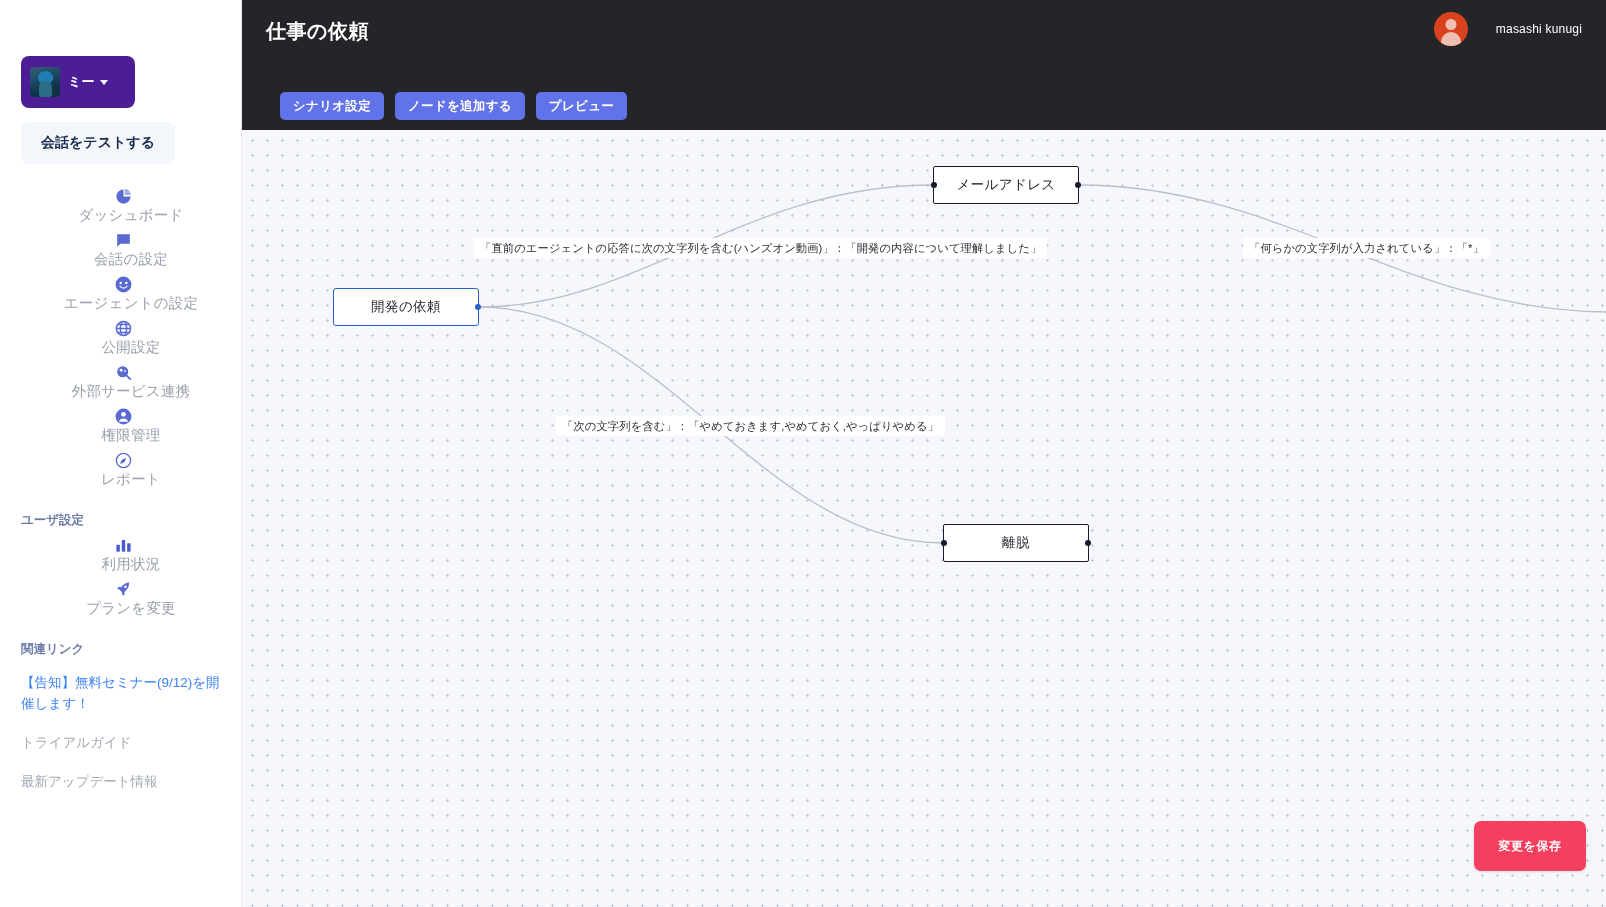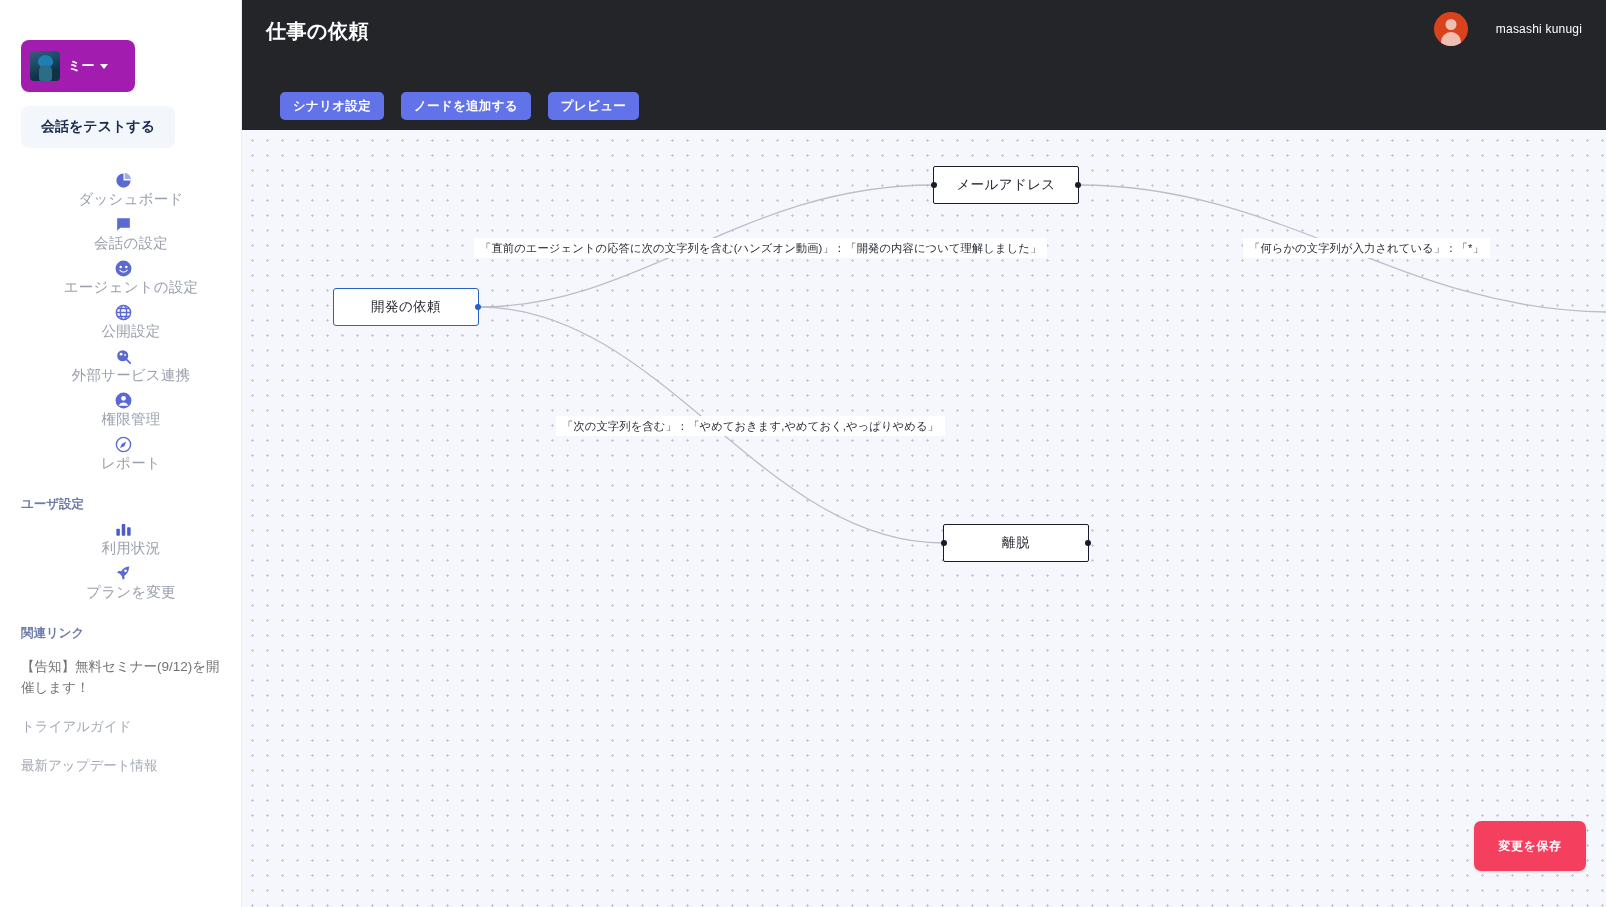--- a/index.html
+++ b/index.html
@@ -14,23 +14,23 @@
   
   .sidebar {
     width: 242px; height: 907px;
     background: #ffffff;
     border-right: 1px solid #e9ecf2;
     flex: 0 0 242px;
     position: relative;
     overflow: hidden;
   }
   .agent-card {
-    margin: 40px 0 0 21px;
+    margin: 56px 0 0 21px;
     width: 114px; height: 52px;
-    background: #a21caf;
+    background: #4c1d95;
     border-radius: 8px;
     display: flex; align-items: center;
     padding: 0 9px;
     cursor: pointer;
   }
   .agent-avatar {
     width: 30px; height: 30px;
     border-radius: 4px;
     background: linear-gradient(160deg,#3a5a7a 0%,#1d4d66 35%,#0e3348 70%,#123040 100%);
     position: relative; overflow: hidden; flex: 0 0 30px;
@@ -80,21 +80,21 @@
   }
   .nav-section {
     font-size: 12.5px; font-weight: 700; color: #6e7ca8;
     padding: 18px 0 6px 21px;
   }
   .link-item {
     padding: 9px 21px 9px 21px;
     font-size: 13.5px; color: #a3a9b5; line-height: 1.55;
     cursor:pointer;
   }
-  .link-item.alert { color: #737373; }
+  .link-item.alert { color: #3b82f6; }
 
   
   .main { flex:1; position:relative; height:907px; overflow:hidden; background:#f5f7fc; }
   .topbar {
     height: 130px; background: #232529; position:relative;
   }
   .page-title {
     position:absolute; left:24px; top:18px;
     font-size: 20px; font-weight: 700; color:#ffffff; letter-spacing:.5px;
   }
@@ -109,21 +109,21 @@
   .user-avatar::before{
     content:""; position:absolute; left:50%; top:7px; transform:translateX(-50%);
     width:11px;height:11px;border-radius:50%;background:#f0bfb1;
   }
   .user-avatar::after{
     content:""; position:absolute; left:50%; top:20px; transform:translateX(-50%);
     width:20px;height:16px;border-radius:10px 10px 0 0;background:#f0bfb1;
   }
   .user-name { color:#fff; font-size:12px; margin-left:28px; letter-spacing:.2px; }
 
-  .toolbar { position:absolute; left:38px; top:92px; display:flex; gap:17px; }
+  .toolbar { position:absolute; left:38px; top:92px; display:flex; gap:11px; }
   .tb-btn {
     height: 28px; padding: 0 13px;
     background:#6272e8; color:#fff;
     border:none; border-radius:5px;
     font-size: 12.5px; font-weight:700;
     font-family: "Liberation Sans", sans-serif;
     cursor:pointer; letter-spacing:.3px;
     display:flex;align-items:center;
   }
 

